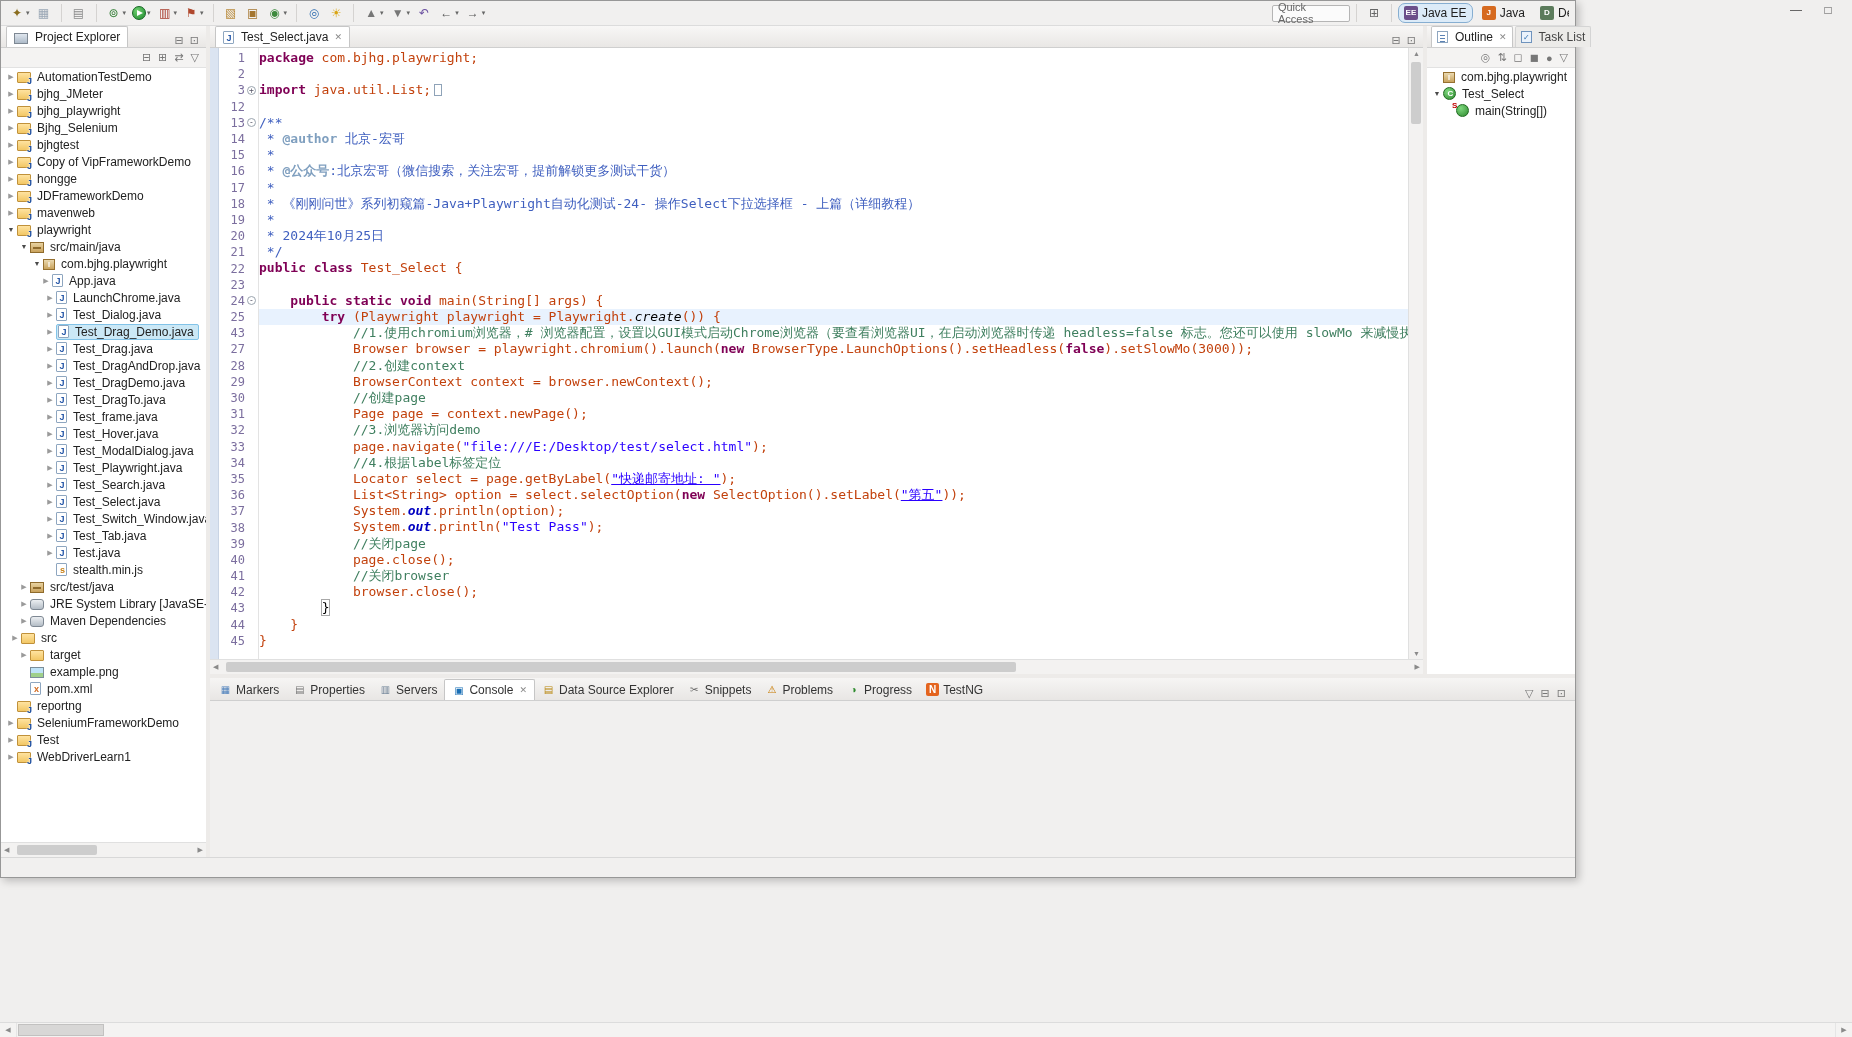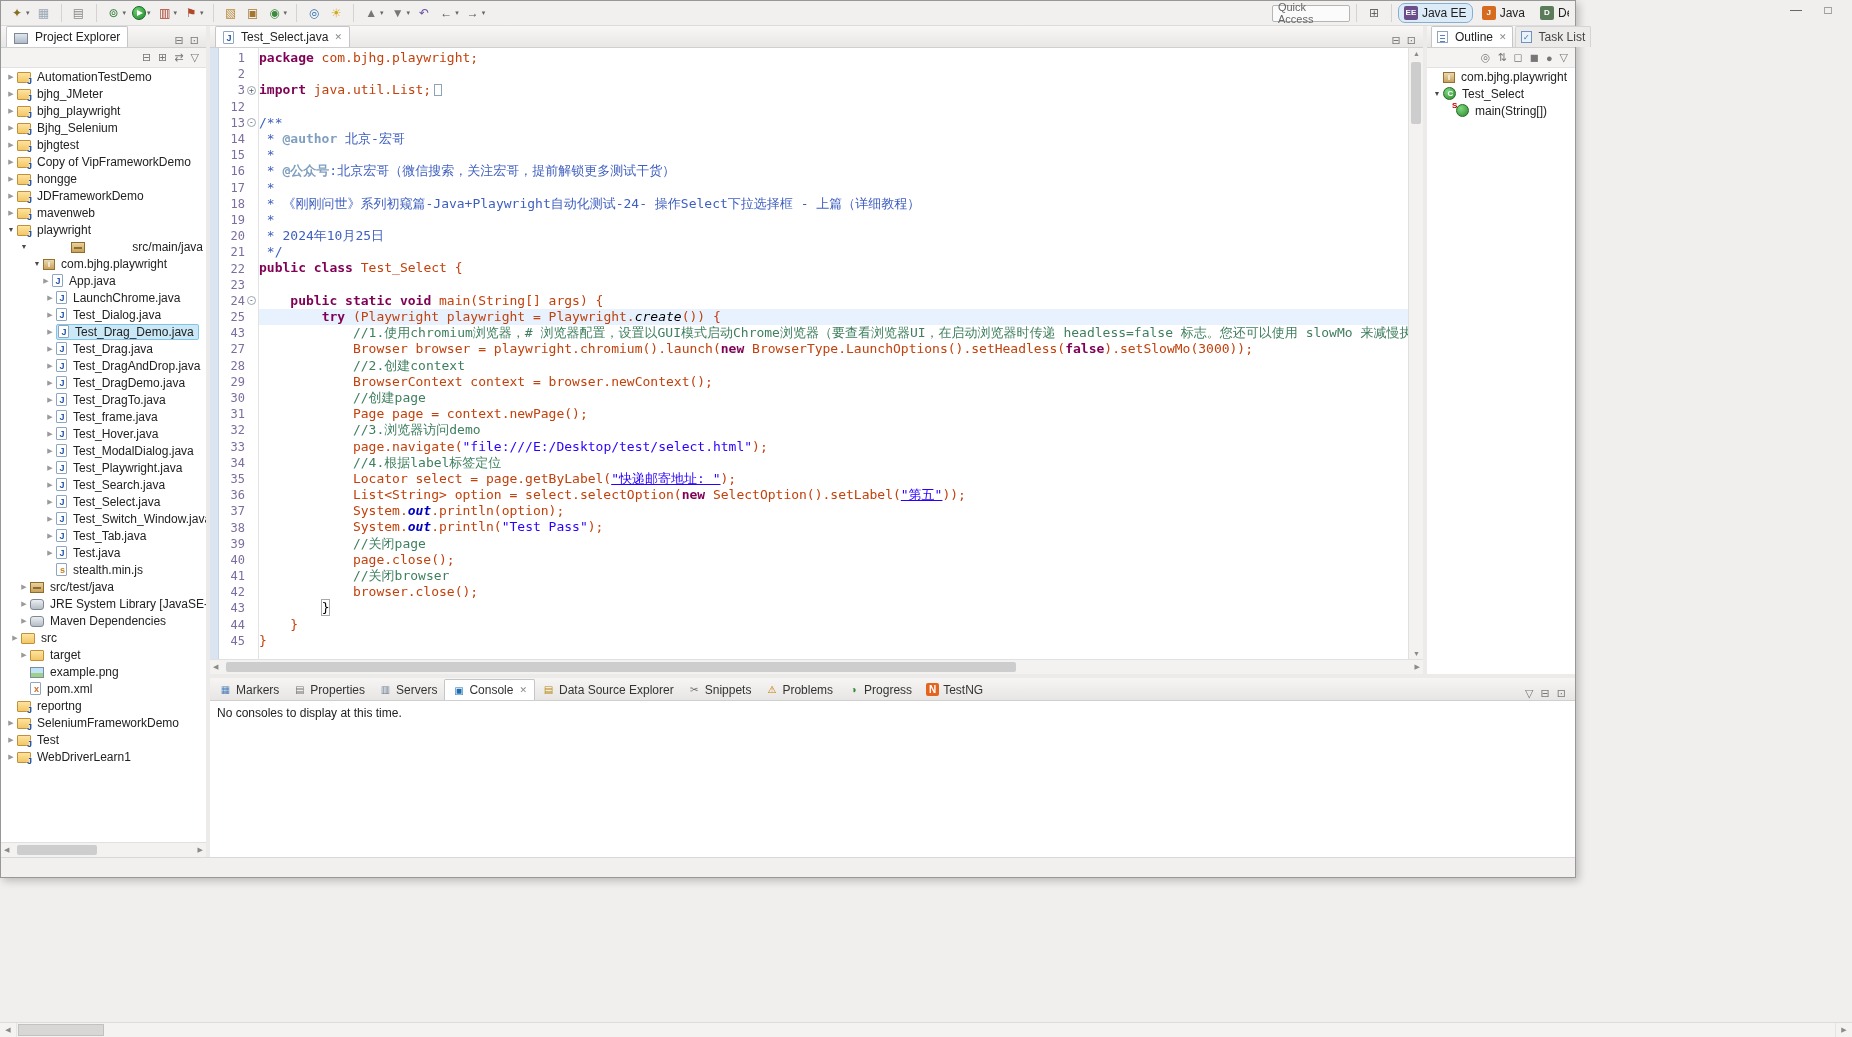--- a/index.html
+++ b/index.html
@@ -338,21 +338,21 @@
           <div class="trow" style="padding-left: 4px;">
             <span class="arrow">▶</span>
             <span class="tico i-prj"></span>
             <span class="tlabel">mavenweb</span>
           </div>
           <div class="trow" style="padding-left: 4px;">
             <span class="arrow exp">▼</span>
             <span class="tico i-prj"></span>
             <span class="tlabel">playwright</span>
           </div>
-          <div class="trow" style="padding-left: 17px; justify-content: space-between;">
+          <div class="trow" style="padding-left: 17px;">
             <span class="arrow exp">▼</span>
             <span class="tico i-srcf"></span>
             <span class="tlabel">src/main/java</span>
           </div>
           <div class="trow" style="padding-left: 30px;">
             <span class="arrow exp">▼</span>
             <span class="tico i-pkg"></span>
             <span class="tlabel">com.bjhg.playwright</span>
           </div>
           <div class="trow" style="padding-left: 39px;">
@@ -777,21 +777,18 @@
                 <span class="bico" style="color: rgb(255, 255, 255); background: rgb(228, 100, 30);">N</span>
                 <span class="btlabel">TestNG</span>
               </div>
             </div>
           <div class="bp-right">
             <span>▽</span>
             <span>⊟</span>
             <span>⊡</span>
           </div>
         </div>
-        <div class="bp-body">
-          <span>No consoles to display at this time.</span>
-        </div>
       </div>
     </div>
   </div>
 
   <div class="statusbar"></div>
 </div>
 
 </body></html>

